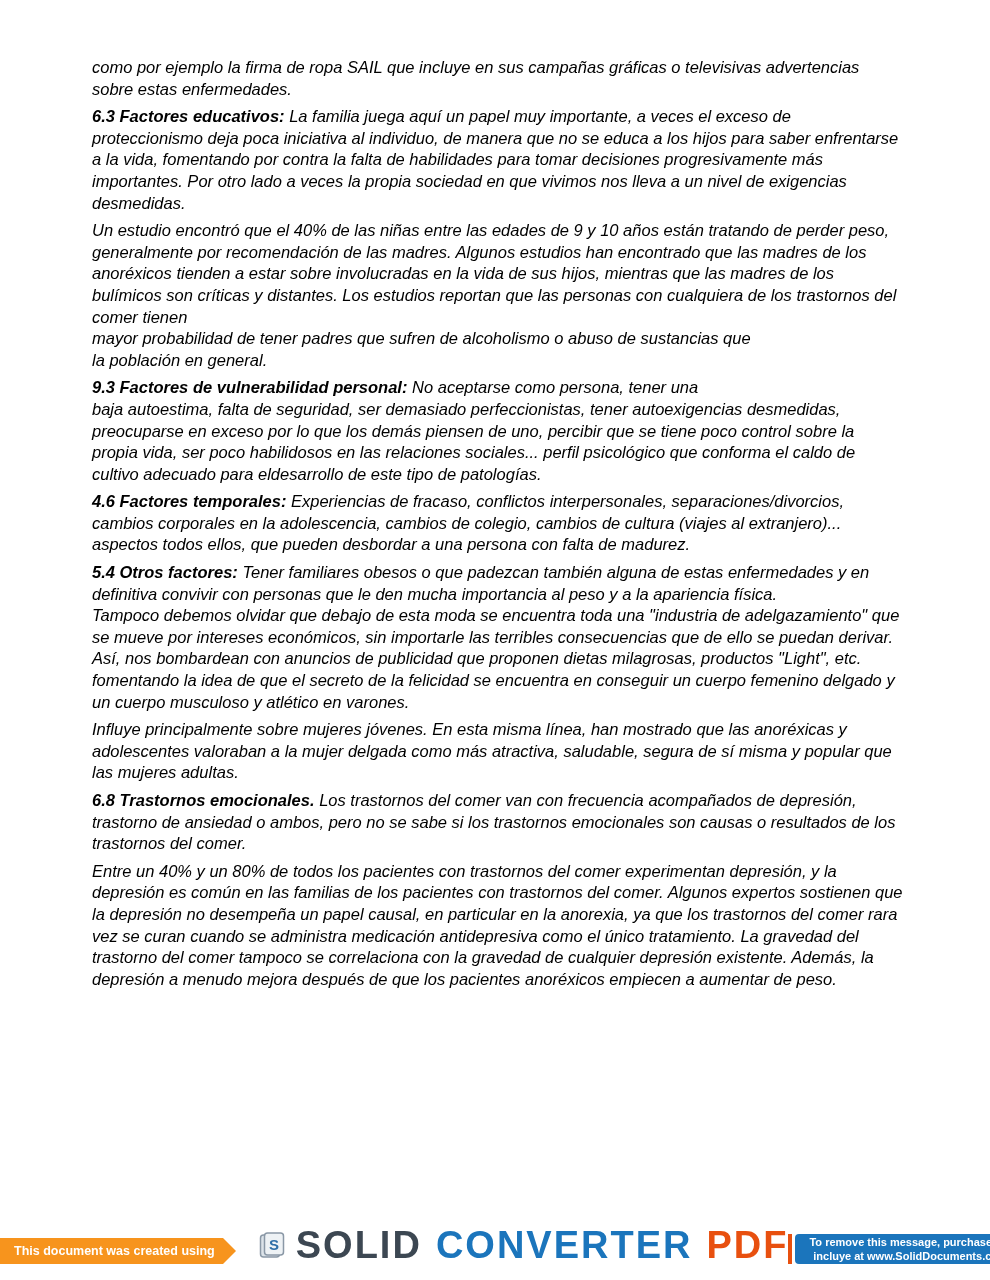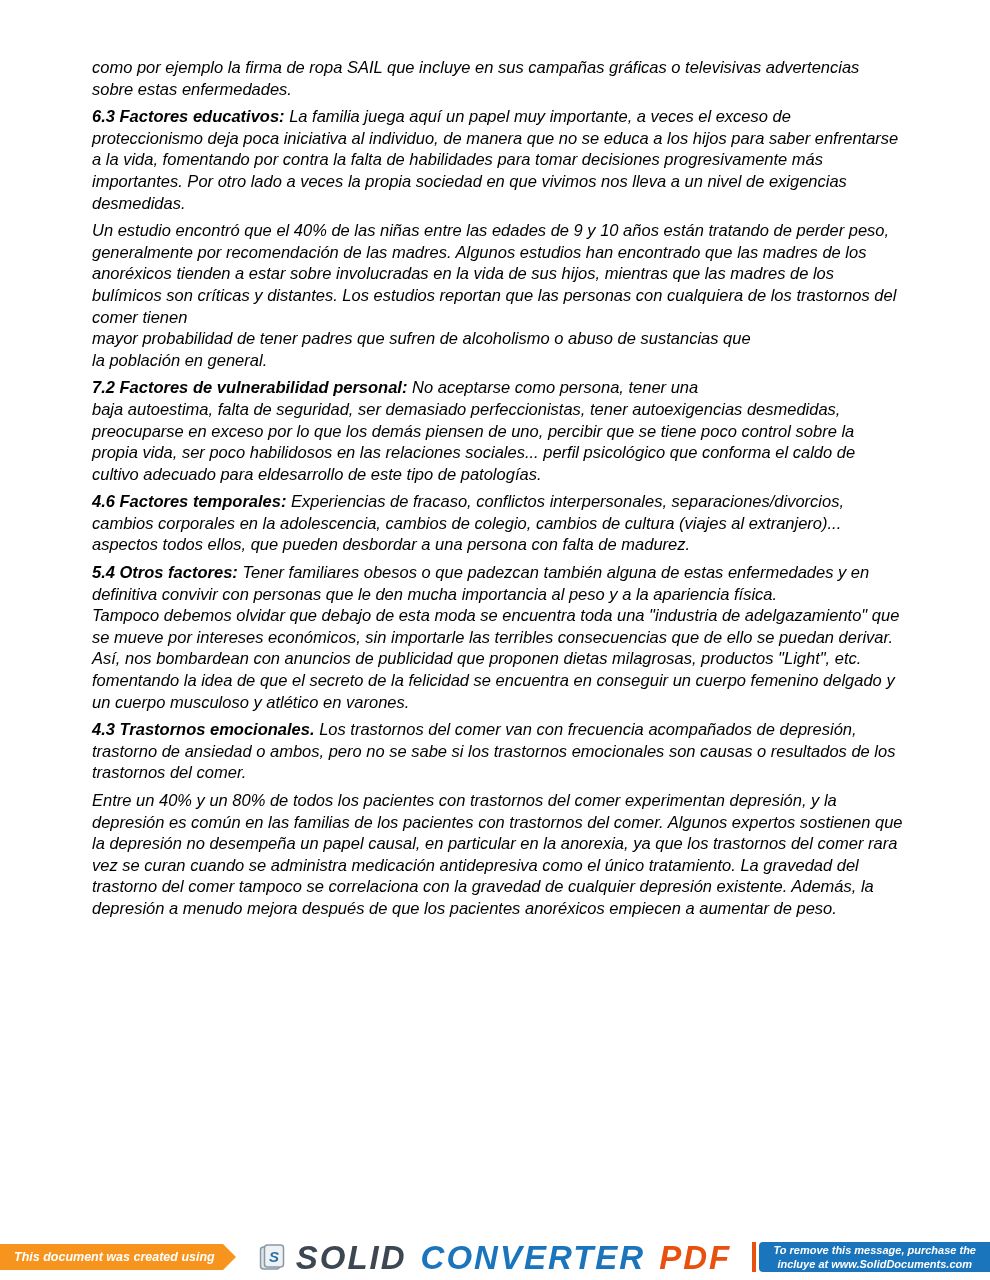--- a/index.html
+++ b/index.html
@@ -23,25 +23,24 @@
   .para {
     white-space: pre-line;
     margin-bottom: 6px;
   }
   .para b { font-weight: bold; }
 
   
   .footer {
     position: absolute;
     left: 0; right: 0;
-    bottom: 8px;
+    bottom: 16px;
     height: 30px;
     display: flex;
-    align-items: center;
-    font-style: italic;
+    align-items: flex-end;
   }
   .tag {
     display: flex;
     align-items: center;
     height: 26px;
     background: #F7941D;
     color: #ffffff;
     font-weight: bold;
     font-size: 12.5px;
     padding: 0 8px 0 14px;
@@ -54,21 +53,21 @@
     border-left: 13px solid #F7941D;
   }
   .logo {
     display: flex;
     align-items: center;
     margin-left: 22px;
     cursor: pointer;
   }
   .logo-icon { display: flex; align-items: center; margin-right: 10px; }
   .logo-text {
-    font-size: 33px;
+    font-size: 38px;
     font-weight: bold;
     letter-spacing: 2px;
     line-height: 1;
     white-space: nowrap;
   }
   .logo-solid { color: #3C4752; }
   .logo-converter { color: #1B75BC; margin-left: 14px; }
   .logo-pdf { color: #E8500F; margin-left: 14px; }
   .promo {
     margin-left: auto;
@@ -99,26 +98,27 @@
 </style>
 </head>
 <body>
 
 <div class="content" id="content">
     <p class="para">como por ejemplo la firma de ropa SAIL que incluye en sus campañas gráficas o televisivas advertencias sobre estas enfermedades.</p>
     <p class="para"><b>6.3 Factores educativos: </b>La familia juega aquí un papel muy importante, a veces el exceso de proteccionismo deja poca iniciativa al individuo, de manera que no se educa a los hijos para saber enfrentarse a la vida, fomentando por contra la falta de habilidades para tomar decisiones progresivamente más importantes. Por otro lado a veces la propia sociedad en que vivimos nos lleva a un nivel de exigencias desmedidas.</p>
     <p class="para">Un estudio encontró que el 40% de las niñas entre las edades de 9 y 10 años están tratando de perder peso, generalmente por recomendación de las madres. Algunos estudios han encontrado que las madres de los anoréxicos tienden a estar sobre involucradas en la vida de sus hijos, mientras que las madres de los bulímicos son críticas y distantes. Los estudios reportan que las personas con cualquiera de los trastornos del comer tienen
 mayor probabilidad de tener padres que sufren de alcoholismo o abuso de sustancias que
 la población en general.</p>
-    <p class="para"><b>7.2 Factores de vulnerabilidad personal: </b>No aceptarse como persona, tener una
+    <p class="para"><b>9.3 Factores de vulnerabilidad personal: </b>No aceptarse como persona, tener una
 baja autoestima, falta de seguridad, ser demasiado perfeccionistas, tener autoexigencias desmedidas, preocuparse en exceso por lo que los demás piensen de uno, percibir que se tiene poco control sobre la propia vida, ser poco habilidosos en las relaciones sociales... perfil psicológico que conforma el caldo de cultivo adecuado para eldesarrollo de este tipo de patologías.</p>
     <p class="para"><b>4.6 Factores temporales: </b>Experiencias de fracaso, conflictos interpersonales, separaciones/divorcios, cambios corporales en la adolescencia, cambios de colegio, cambios de cultura (viajes al extranjero)... aspectos todos ellos, que pueden desbordar a una persona con falta de madurez.</p>
     <p class="para"><b>5.4 Otros factores: </b>Tener familiares obesos o que padezcan también alguna de estas enfermedades y en definitiva convivir con personas que le den mucha importancia al peso y a la apariencia física.
 Tampoco debemos olvidar que debajo de esta moda se encuentra toda una "industria de adelgazamiento" que se mueve por intereses económicos, sin importarle las terribles consecuencias que de ello se puedan derivar. Así, nos bombardean con anuncios de publicidad que proponen dietas milagrosas, productos "Light", etc. fomentando la idea de que el secreto de la felicidad se encuentra en conseguir un cuerpo femenino delgado y un cuerpo musculoso y atlético en varones.</p>
-    <p class="para"><b>4.3 Trastornos emocionales. </b>Los trastornos del comer van con frecuencia acompañados de depresión, trastorno de ansiedad o ambos, pero no se sabe si los trastornos emocionales son causas o resultados de los trastornos del comer.</p>
+    <p class="para">Influye principalmente sobre mujeres jóvenes. En esta misma línea, han mostrado que las anoréxicas y adolescentes valoraban a la mujer delgada como más atractiva, saludable, segura de sí misma y popular que las mujeres adultas.</p>
+    <p class="para"><b>6.8 Trastornos emocionales. </b>Los trastornos del comer van con frecuencia acompañados de depresión, trastorno de ansiedad o ambos, pero no se sabe si los trastornos emocionales son causas o resultados de los trastornos del comer.</p>
     <p class="para">Entre un 40% y un 80% de todos los pacientes con trastornos del comer experimentan depresión, y la depresión es común en las familias de los pacientes con trastornos del comer. Algunos expertos sostienen que la depresión no desempeña un papel causal, en particular en la anorexia, ya que los trastornos del comer rara vez se curan cuando se administra medicación antidepresiva como el único tratamiento. La gravedad del trastorno del comer tampoco se correlaciona con la gravedad de cualquier depresión existente. Además, la depresión a menudo mejora después de que los pacientes anoréxicos empiecen a aumentar de peso.</p>
   </div>
 
 <div class="footer">
   <div class="tag">
     <span>This document was created using</span>
   </div>
   <div class="tag-arrow"></div>
 
   <div class="logo">

